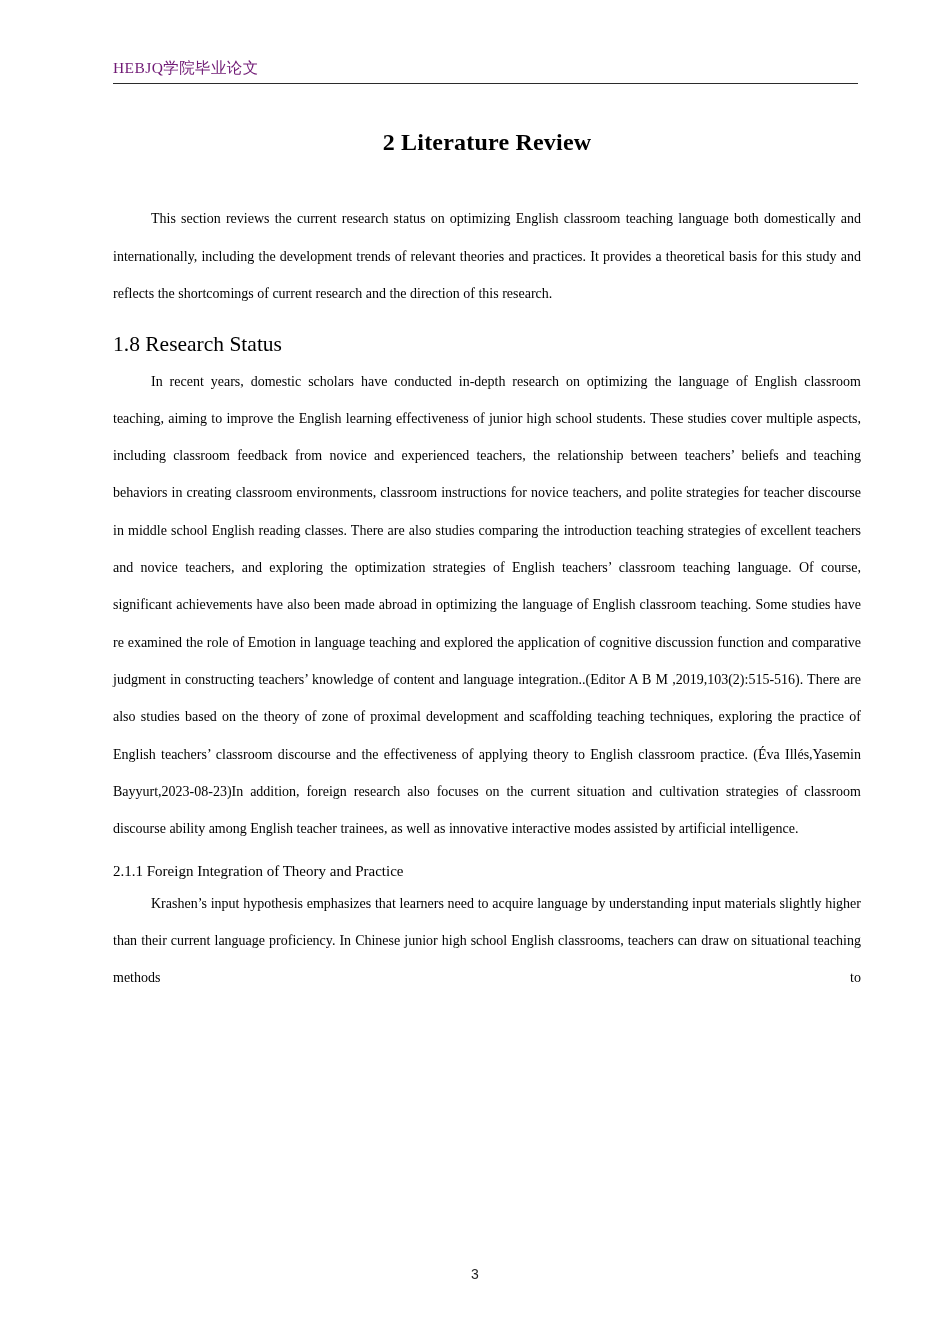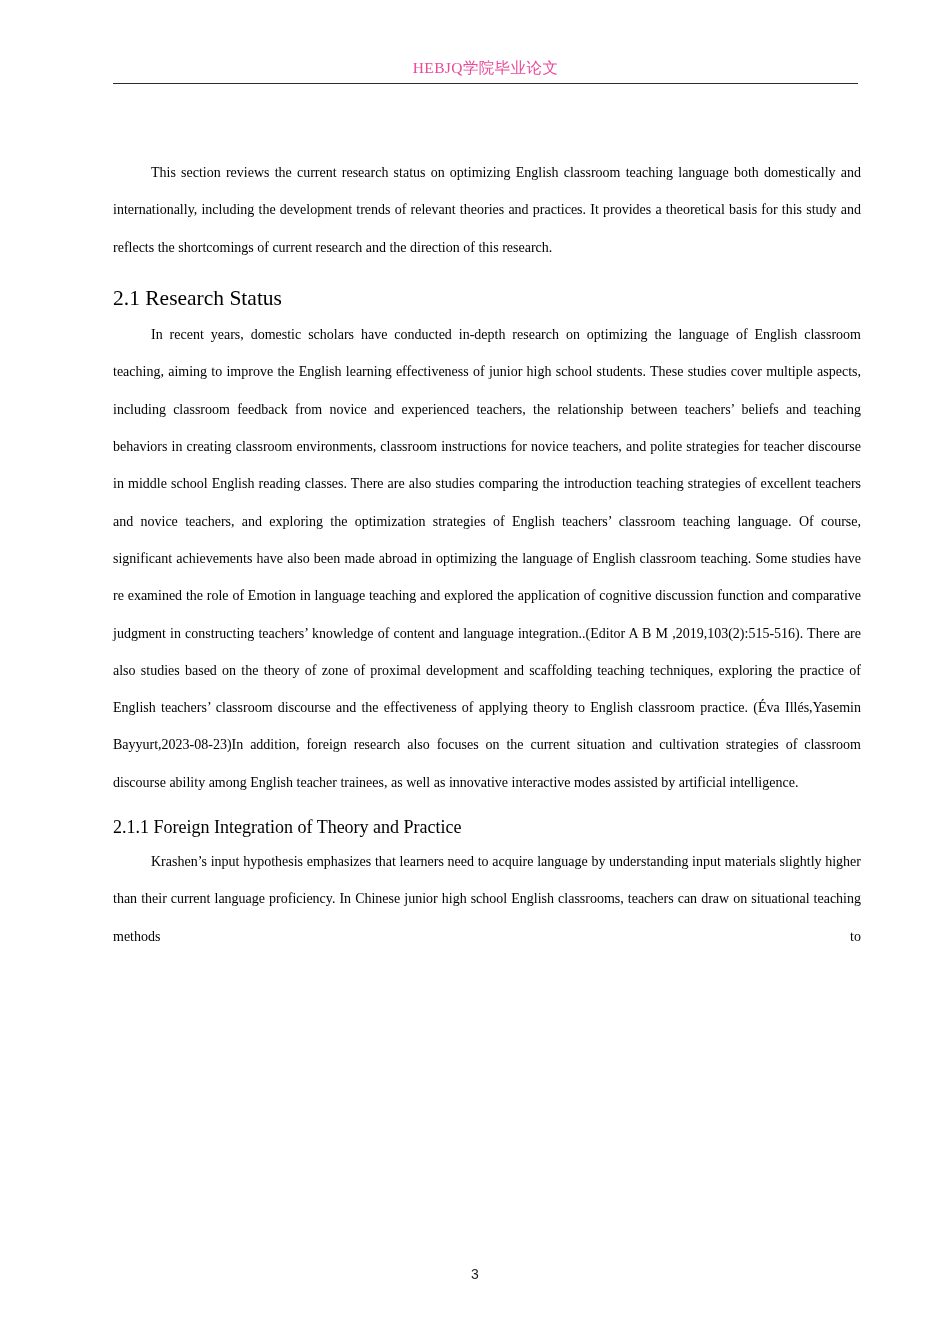--- a/index.html
+++ b/index.html
@@ -20,25 +20,25 @@
   }
 
   
   .page-header {
     position: absolute;
     left: 113px;
     top: 58px;
     width: 745px;
   }
   .page-header .header-text {
-    text-align: center;
+    text-align: left;
     font-family: "Liberation Serif", "DejaVu Serif", serif;
     font-size: 15.5px;
     letter-spacing: 0.4px;
-    color: #ec4899;
+    color: #701a75;
     line-height: 1.3;
   }
   .header-rule {
     margin-top: 5px;
     border-top: 1.6px solid #2b2b2b;
     width: 100%;
     height: 0;
   }
 
   
@@ -72,21 +72,21 @@
   }
 
   .section-heading {
     font-size: 21.5px;
     font-weight: normal;
     line-height: 1.5;
     margin: 16px 0 2px 0;
     text-indent: 0;
   }
   .section-heading.sub {
-    font-size: 18px;
+    font-size: 15px;
     margin-top: 13px;
   }
 
   
   .body-par.continues {
     text-align-last: justify;
   }
 
   
   .page-number {
@@ -105,24 +105,25 @@
 
 <div class="page">
 
   <div class="page-header">
     <div class="header-text">HEBJQ学院毕业论文</div>
     <div class="header-rule"></div>
   </div>
 
   <div class="content">
 
+    <h1 class="chapter-title">2 Literature Review</h1>
 
     <p class="body-par first-par">This section reviews the current research status on optimizing English classroom teaching language both domestically and internationally, including the development trends of relevant theories and practices. It provides a theoretical basis for this study and reflects the shortcomings of current research and the direction of this research.</p>
 
-    <h2 class="section-heading">2.1 Research Status</h2>
+    <h2 class="section-heading">1.8 Research Status</h2>
 
     <p class="body-par">In recent years, domestic scholars have conducted in-depth research on optimizing the language of English classroom teaching, aiming to improve the English learning effectiveness of junior high school students. These studies cover multiple aspects, including classroom feedback from novice and experienced teachers, the relationship between teachers’ beliefs and teaching behaviors in creating classroom environments, classroom instructions for novice teachers, and polite strategies for teacher discourse in middle school English reading classes. There are also studies comparing the introduction teaching strategies of excellent teachers and novice teachers, and exploring the optimization strategies of English teachers’ classroom teaching language. Of course, significant achievements have also been made abroad in optimizing the language of English classroom teaching. Some studies have re examined the role of Emotion in language teaching and explored the application of cognitive discussion function and comparative judgment in constructing teachers’ knowledge of content and language integration..(Editor A B M ,2019,103(2):515-516). There are also studies based on the theory of zone of proximal development and scaffolding teaching techniques, exploring the practice of English teachers’ classroom discourse and the effectiveness of applying theory to English classroom practice. (Éva Illés,Yasemin Bayyurt,2023-08-23)In addition, foreign research also focuses on the current situation and cultivation strategies of classroom discourse ability among English teacher trainees, as well as innovative interactive modes assisted by artificial intelligence.</p>
 
     <h3 class="section-heading sub">2.1.1 Foreign Integration of Theory and Practice</h3>
 
     <p class="body-par continues">Krashen’s input hypothesis emphasizes that learners need to acquire language by understanding input materials slightly higher than their current language proficiency. In Chinese junior high school English classrooms, teachers can draw on situational teaching methods to</p>
 
   </div>
 
   <div class="page-number">3</div>

